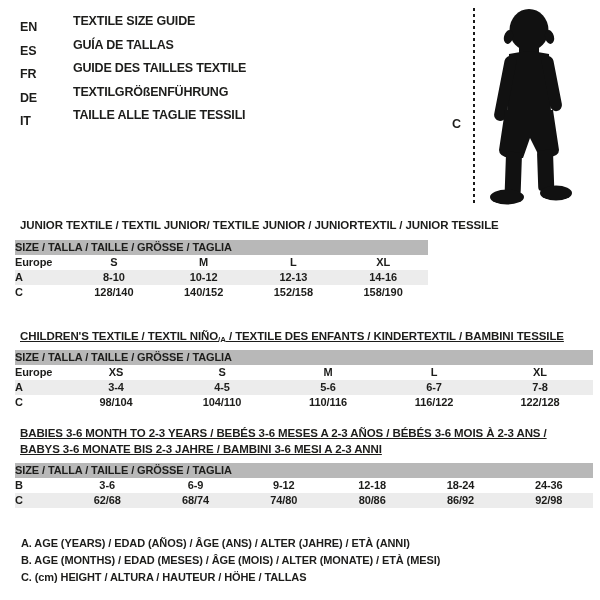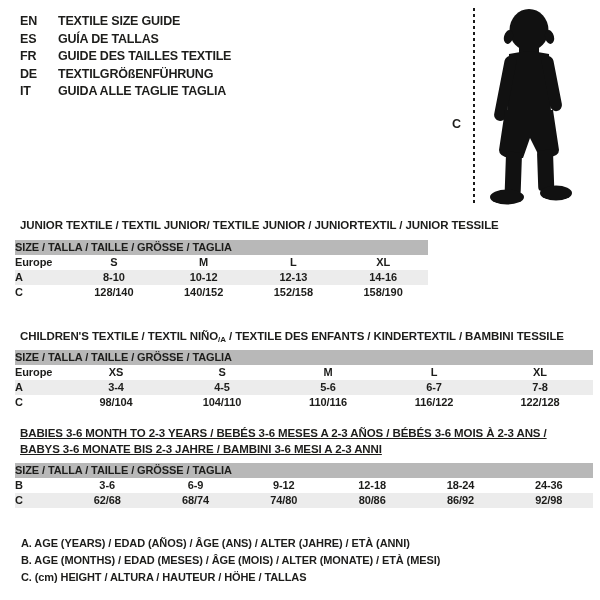--- a/index.html
+++ b/index.html
@@ -7,22 +7,22 @@
     width:600px;height:600px;position:relative;background:#ffffff;
     font-family:"Liberation Sans","DejaVu Sans",sans-serif;
     color:#1d1d1b;overflow:hidden;
     -webkit-font-smoothing:antialiased;
   }
   .abs{position:absolute;}
 
   
   .lang-header{left:20px;top:13px;font-size:12.5px;font-weight:700;letter-spacing:-0.2px;}
   .lang-row{display:flex;line-height:17.6px;}
-  .lang-code{width:38px;flex:0 0 38px;}
-  .lang-label{white-space:nowrap;}
+  .lang-code{width:38px;flex:0 0 38px;margin-top:6px;}
+  .lang-label{white-space:nowrap;margin-left:15px;}
 
   
   .dash-line{
     left:473px;top:8px;width:2px;height:198px;
     background:repeating-linear-gradient(to bottom,#1a1a1a 0 3px,transparent 3px 6px);
   }
   .height-label{left:452px;top:117px;font-size:12.5px;font-weight:700;}
   .silhouette{left:481px;top:4px;}
 
   
@@ -45,21 +45,21 @@
   }
   td.lbl{text-align:left;padding-left:6px;}
   td.val{text-align:center;}
   tr.shaded{background:#ececec;}
   .t1{top:240px;width:413px;}
   .t2{top:350px;width:578px;}
   .t3{top:463px;width:578px;}
   .t1 .label-col{width:54px;}
   .t2 .label-col,.t3 .label-col{width:48px;}
   .title-1{top:218px;}
-  .title-2{top:329px;}
+  .title-2{top:329px;text-decoration:underline;}
   .title-3{top:426px;text-decoration:underline;}
 
   
   .footnotes{left:21px;top:535px;font-size:11px;font-weight:700;letter-spacing:-0.1px;}
   .footnote{line-height:16.8px;white-space:nowrap;}
 </style>
 </head>
 <body>
 
 <div class="abs lang-header">
@@ -74,21 +74,21 @@
   <div class="lang-row">
     <span class="lang-code">FR</span>
     <span class="lang-label">GUIDE DES TAILLES TEXTILE</span>
   </div>
   <div class="lang-row">
     <span class="lang-code">DE</span>
     <span class="lang-label">TEXTILGRÖßENFÜHRUNG</span>
   </div>
   <div class="lang-row">
     <span class="lang-code">IT</span>
-    <span class="lang-label">GUIDA ALLE TAGLIE TAGLIA</span>
+    <span class="lang-label">TAILLE ALLE TAGLIE TESSILI</span>
   </div>
 </div>
 
 <div class="abs dash-line"></div>
 <div class="abs height-label">C</div>
 <svg class="abs silhouette" width="96" height="205" viewBox="0 0 96 205" aria-hidden="true">
   <g fill="#111111">
     <ellipse cx="48" cy="26" rx="19.5" ry="21"></ellipse>
     <ellipse cx="27.5" cy="33" rx="4.5" ry="7" transform="rotate(14 27.5 33)"></ellipse>
     <ellipse cx="68.5" cy="33" rx="4.5" ry="7" transform="rotate(-14 68.5 33)"></ellipse>

